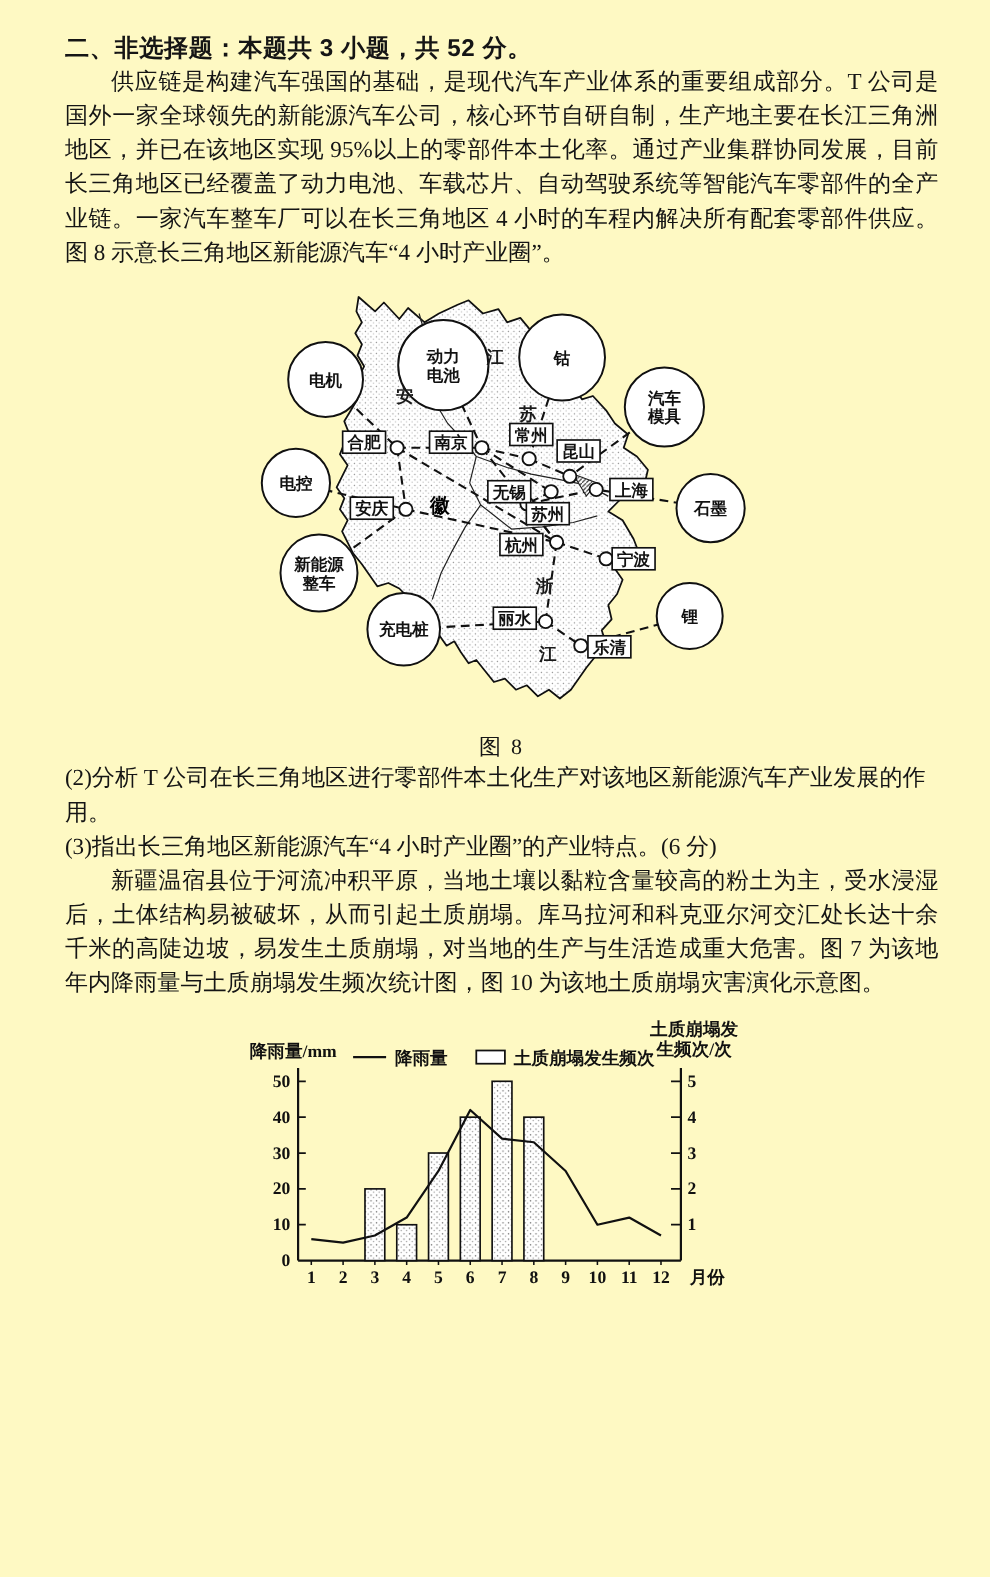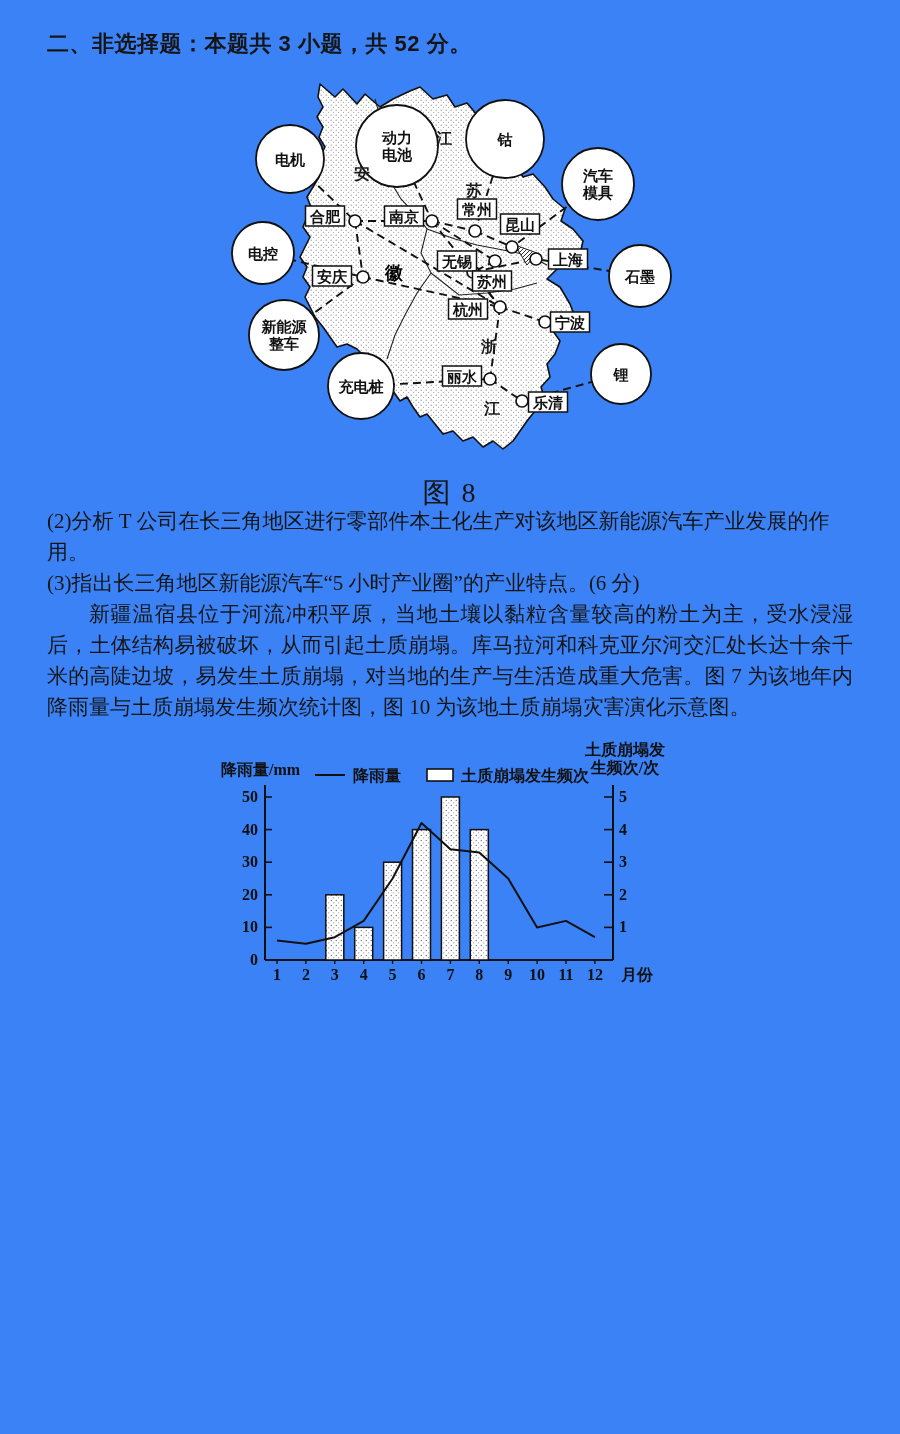--- a/index.html
+++ b/index.html
@@ -1,21 +1,21 @@
 <!DOCTYPE html>
 <html><head>
 <meta charset="utf-8">
 <style>
   html,body{margin:0;padding:0;background:#ffffff;}
   .page{
     position:relative;
     width:900px;height:1434px;
     box-sizing:border-box;
-    padding:28px 47px 0 47px;
-    background:#3b82f6;
+    padding:28px 47px 0 59px;
+    background:#fef9c3;
     color:#151515;
     font-family:"Liberation Serif","DejaVu Serif",serif;
     font-size:21px;
     line-height:31px;
     overflow:hidden;
   }
   .hdr{
     font-family:"Liberation Sans","DejaVu Sans",sans-serif;
     font-weight:700;
     font-size:22px;
@@ -24,35 +24,36 @@
   .line{white-space:nowrap;}
   .para{
     margin:0;
     text-align:justify;
     text-indent:2em;
   }
   figure{margin:0;text-align:center;}
   .fig8{margin-top:10px;}
   .fig9{margin-top:16px;}
   figcaption{
-    font-size:28px;
+    font-size:20px;
     line-height:26px;
     margin-top:4px;
     letter-spacing:2px;
   }
   .fig8 figcaption{margin-top:2px;}
   svg text{font-family:"Liberation Serif","DejaVu Serif",serif;}
 </style>
 </head>
 <body>
 
 <div class="page">
 
   <div class="line hdr">二、非选择题：本题共 3 小题，共 52 分。</div>
 
+  <p class="para">供应链是构建汽车强国的基础，是现代汽车产业体系的重要组成部分。T 公司是国外一家全球领先的新能源汽车公司，核心环节自研自制，生产地主要在长江三角洲地区，并已在该地区实现 95%以上的零部件本土化率。通过产业集群协同发展，目前长三角地区已经覆盖了动力电池、车载芯片、自动驾驶系统等智能汽车零部件的全产业链。一家汽车整车厂可以在长三角地区 4 小时的车程内解决所有配套零部件供应。图 8 示意长三角地区新能源汽车“4 小时产业圈”。</p>
 
   <figure class="fig8">
     <svg id="map-svg" width="470" height="400" viewBox="0 0 470 400">
         <defs>
           <pattern id="stipple" width="5" height="5" patternUnits="userSpaceOnUse">
             <rect x="0" y="0" width="5" height="5" fill="#ffffff"></rect>
             <circle cx="1.2" cy="1.2" r="0.65" fill="#8f8f8f"></circle>
             <circle cx="3.6" cy="3.4" r="0.55" fill="#a2a2a2"></circle>
           </pattern>
           <pattern id="hatch" width="4" height="4" patternUnits="userSpaceOnUse">
@@ -193,21 +194,21 @@
         <text x="229" y="75" text-anchor="middle" font-size="16" font-weight="700" fill="#1a1a1a">江</text>
         <text x="259" y="127" text-anchor="middle" font-size="16" font-weight="700" fill="#1a1a1a">苏</text>
         <text x="274" y="283" text-anchor="middle" font-size="16" font-weight="700" fill="#1a1a1a">浙</text>
         <text x="277" y="345" text-anchor="middle" font-size="16" font-weight="700" fill="#1a1a1a">江</text>
       </svg>
     <figcaption>图 8</figcaption>
   </figure>
 
   <div class="line">(2)分析 T 公司在长三角地区进行零部件本土化生产对该地区新能源汽车产业发展的作</div>
   <div class="line">用。</div>
-  <div class="line">(3)指出长三角地区新能源汽车“5 小时产业圈”的产业特点。(6 分)</div>
+  <div class="line">(3)指出长三角地区新能源汽车“4 小时产业圈”的产业特点。(6 分)</div>
 
   <p class="para">新疆温宿县位于河流冲积平原，当地土壤以黏粒含量较高的粉土为主，受水浸湿后，土体结构易被破坏，从而引起土质崩塌。库马拉河和科克亚尔河交汇处长达十余千米的高陡边坡，易发生土质崩塌，对当地的生产与生活造成重大危害。图 7 为该地年内降雨量与土质崩塌发生频次统计图，图 10 为该地土质崩塌灾害演化示意图。</p>
 
   <figure class="fig9">
     <svg id="chart-svg" width="470" height="250" viewBox="0 0 470 250">
         <defs>
           <pattern id="barstipple" width="5" height="5" patternUnits="userSpaceOnUse">
             <rect x="0" y="0" width="5" height="5" fill="#ffffff"></rect>
             <circle cx="1.3" cy="1.5" r="0.7" fill="#7d7d7d"></circle>
             <circle cx="3.7" cy="3.8" r="0.6" fill="#909090"></circle>

